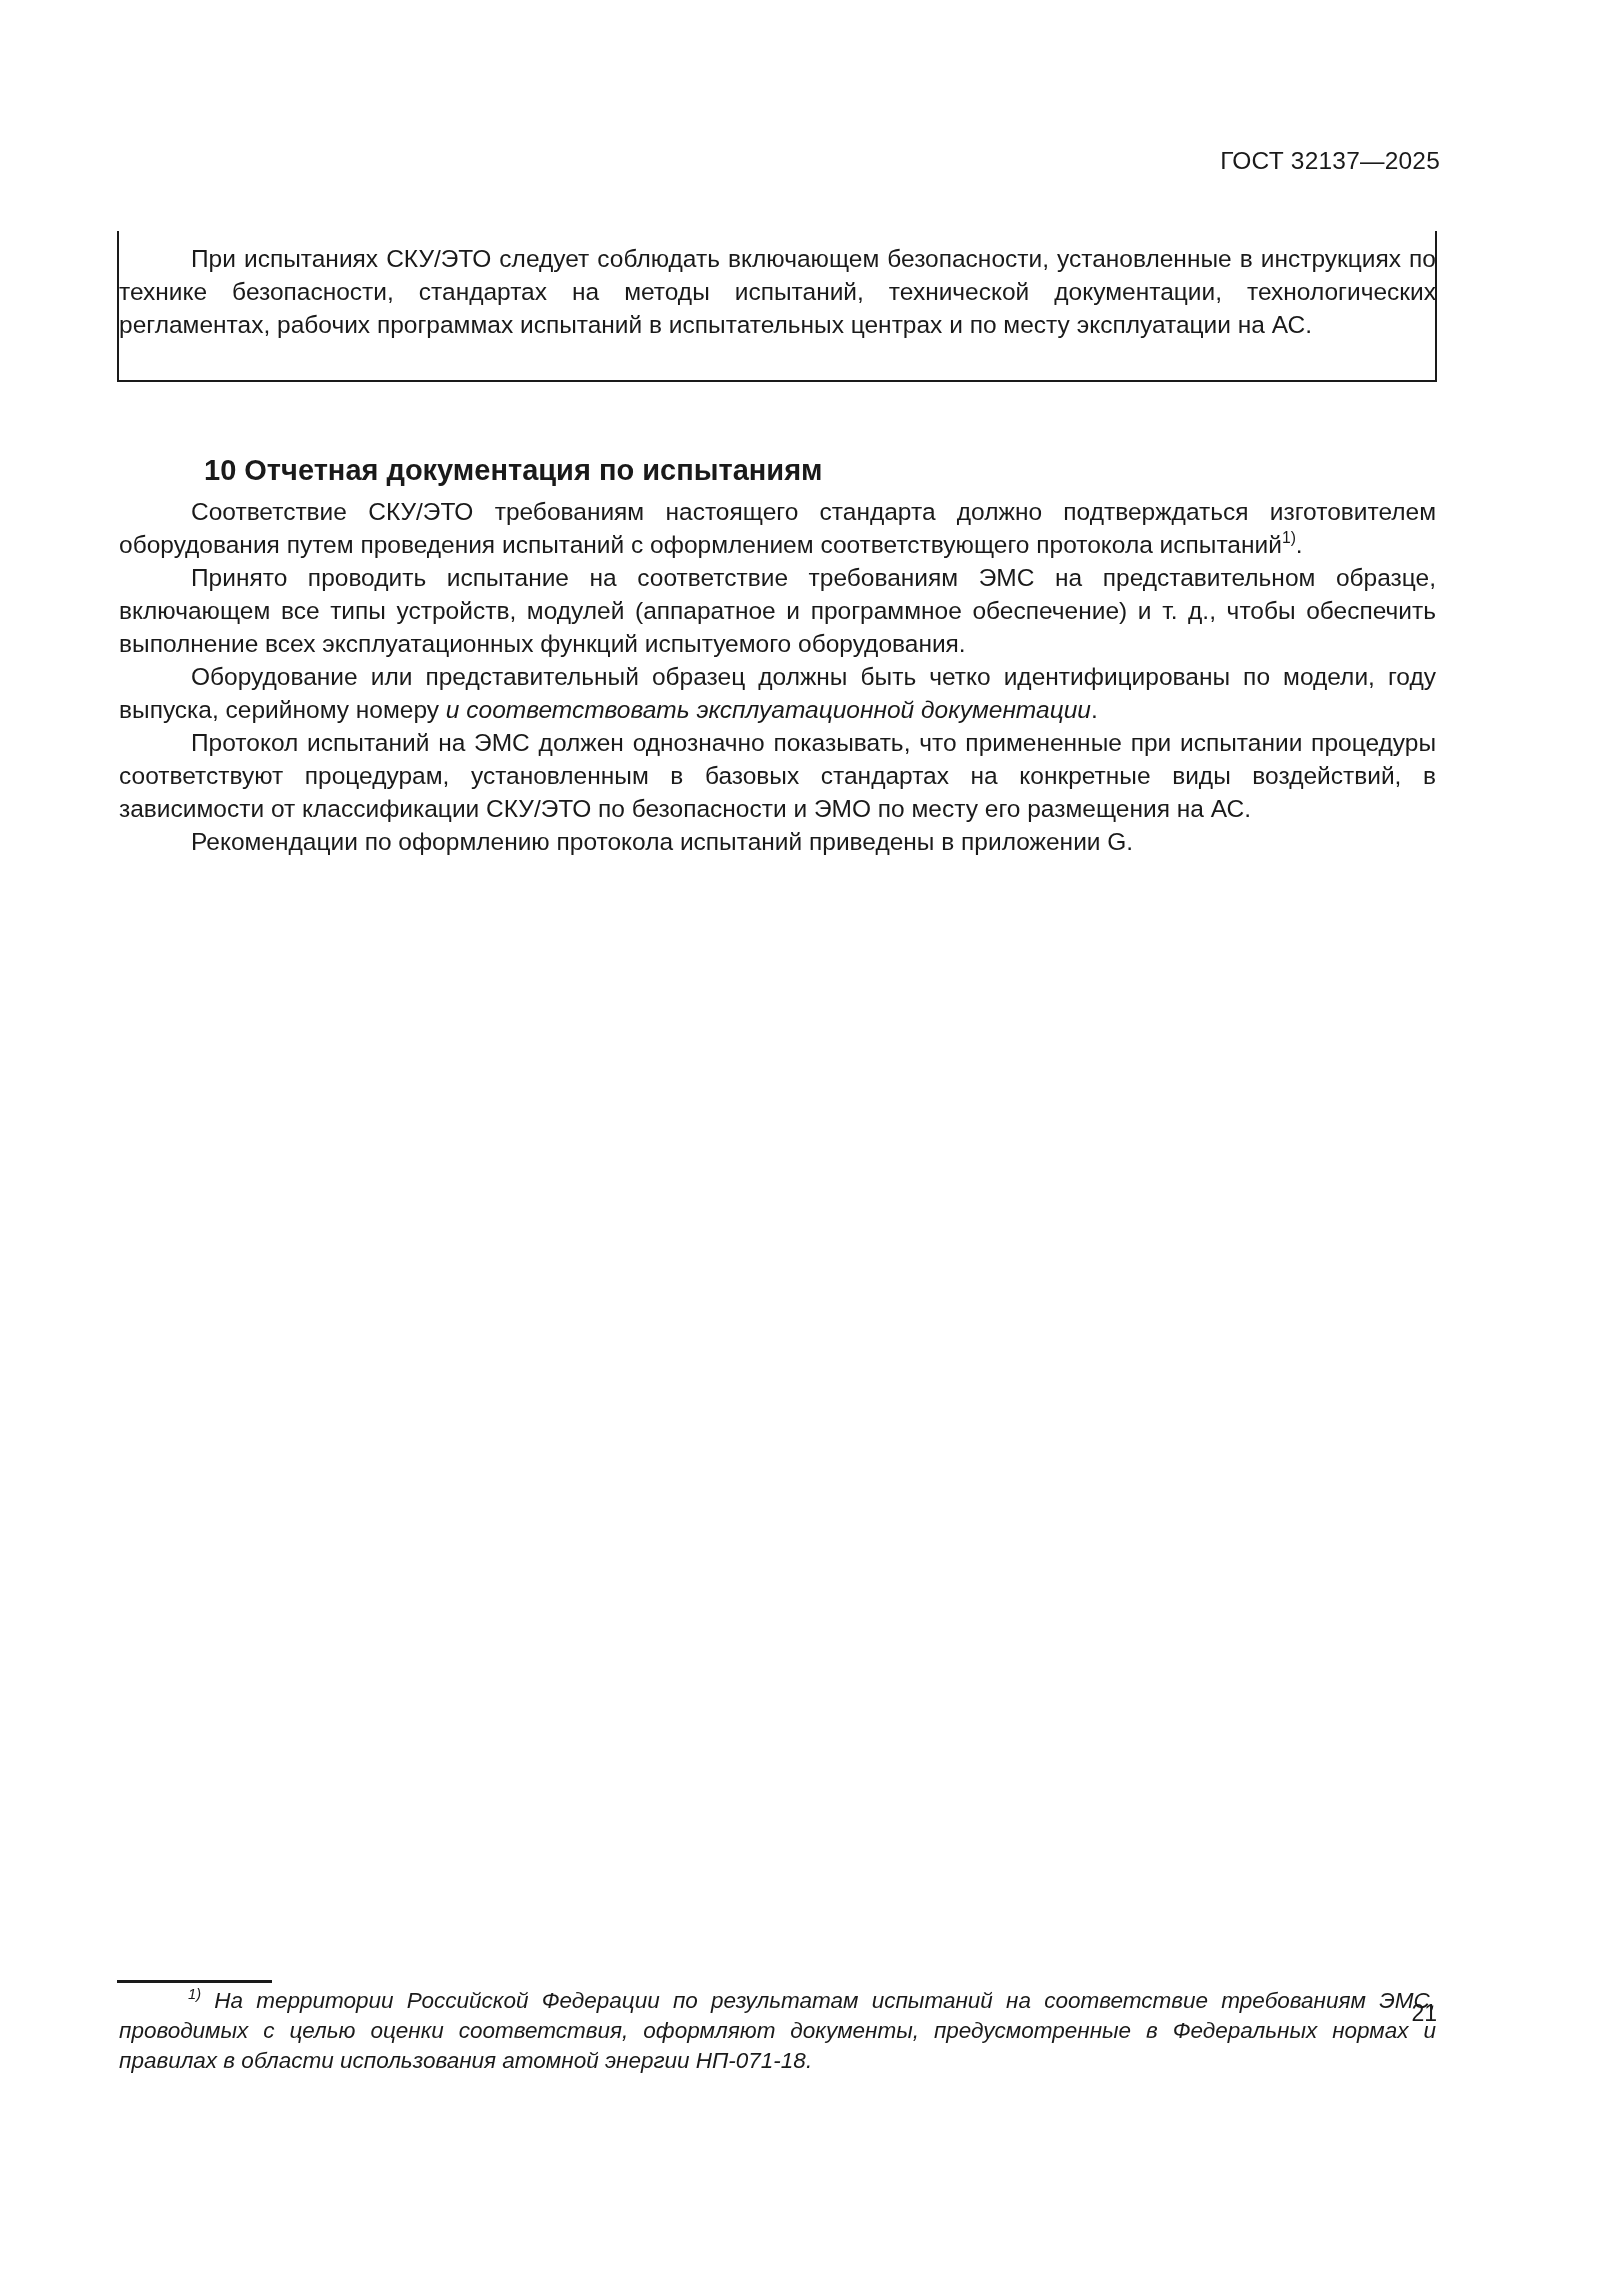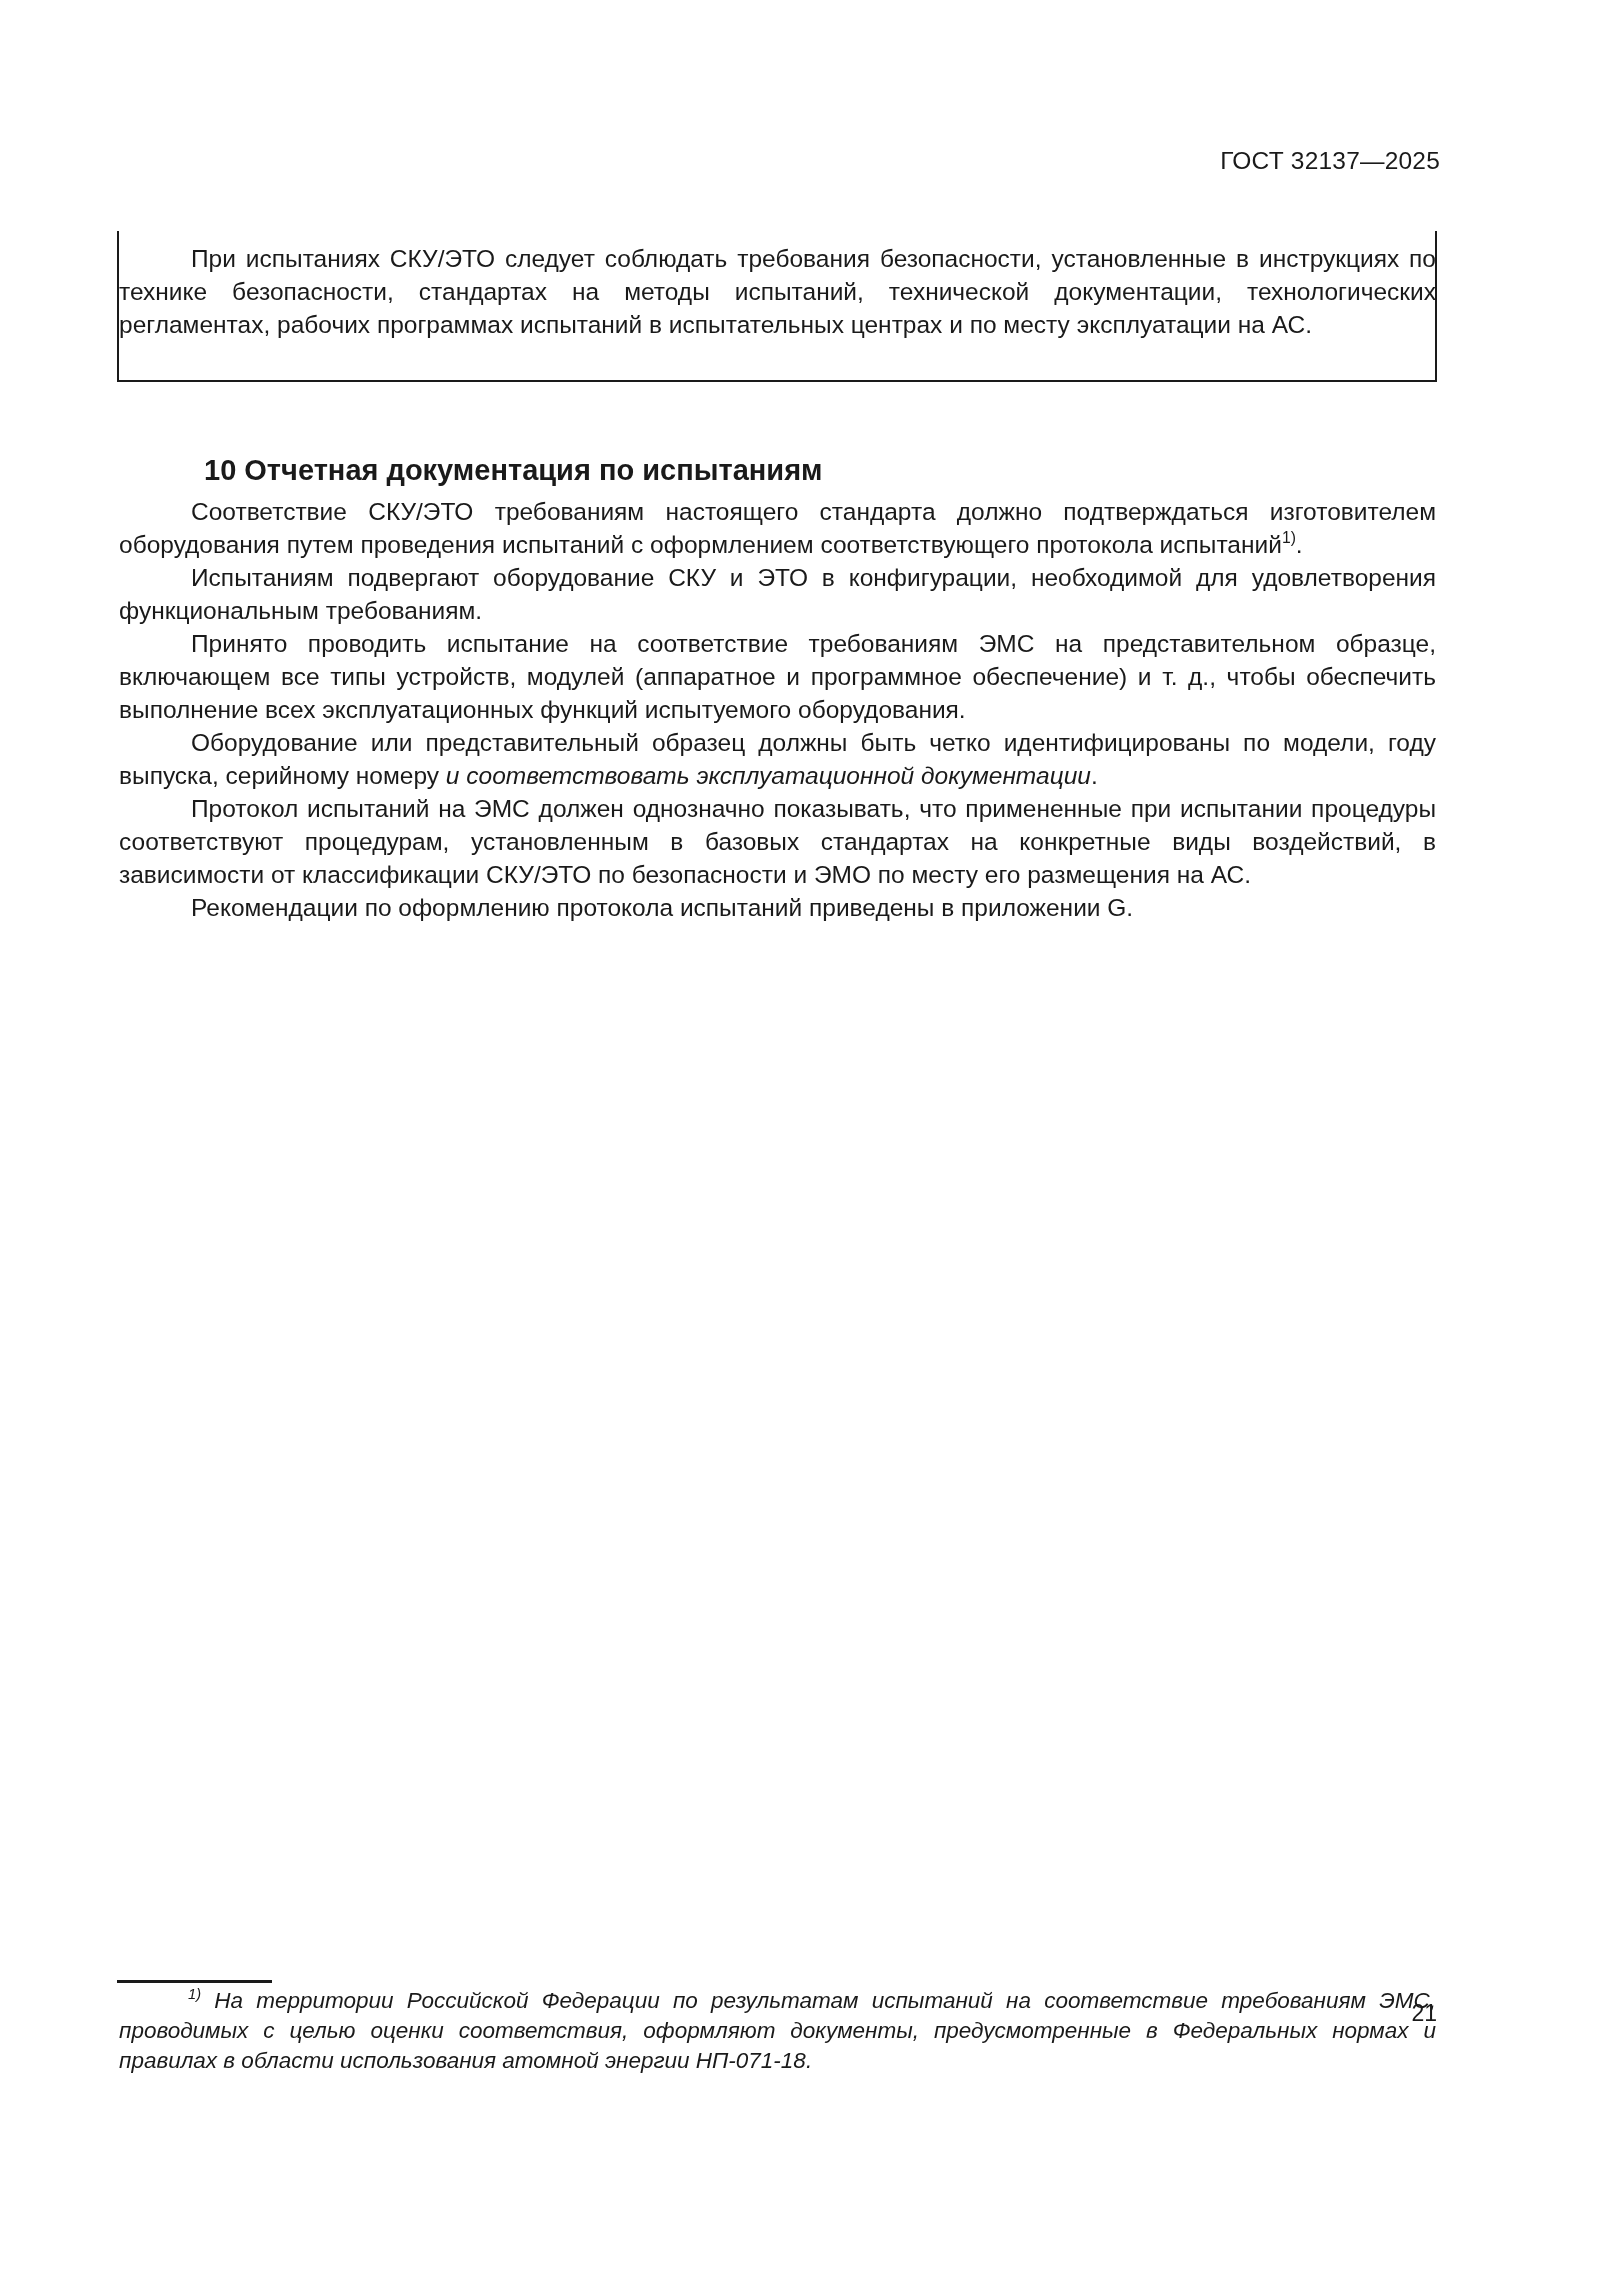--- a/index.html
+++ b/index.html
@@ -20,28 +20,27 @@
   .footnote sup { font-size: 14.7px; vertical-align: 8.8px; }
   .page-num { position: absolute; top: 2000px; right: 184px; font-size: 23px; }
 </style>
 </head>
 <body>
 
 <div class="header">ГОСТ 32137—2025</div>
 
 <div class="box"></div>
 <div class="box-text">
-  <p class="para indent">При испытаниях СКУ/ЭТО следует соблюдать требования безопасности, установленные в инструкциях по технике безопасности, стандартах на методы испытаний, технической документации, технологических регламентах, рабочих программах испытаний в испытательных центрах и по месту эксплуатации на АС.</p>
+  <p class="para indent">При испытаниях СКУ/ЭТО следует соблюдать включающем безопасности, установленные в инструкциях по технике безопасности, стандартах на методы испытаний, технической документации, технологических регламентах, рабочих программах испытаний в испытательных центрах и по месту эксплуатации на АС.</p>
 </div>
 
 <h2 class="h2">10 Отчетная документация по испытаниям</h2>
 
 <div class="body-text">
   <p class="para indent"><span>Соответствие СКУ/ЭТО требованиям настоящего стандарта должно подтверждаться изготовителем оборудования путем проведения испытаний с оформлением соответствующего протокола испытаний</span><sup>1)</sup><span>.</span></p>
-  <p class="para indent">Испытаниям подвергают оборудование СКУ и ЭТО в конфигурации, необходимой для удовлетворения функциональным требованиям.</p>
   <p class="para indent">Принято проводить испытание на соответствие требованиям ЭМС на представительном образце, включающем все типы устройств, модулей (аппаратное и программное обеспечение) и т. д., чтобы обеспечить выполнение всех эксплуатационных функций испытуемого оборудования.</p>
   <p class="para indent"><span>Оборудование или представительный образец должны быть четко идентифицированы по модели, году выпуска, серийному номеру </span><em>и соответствовать эксплуатационной документации</em><span>.</span></p>
   <p class="para indent">Протокол испытаний на ЭМС должен однозначно показывать, что примененные при испытании процедуры соответствуют процедурам, установленным в базовых стандартах на конкретные виды воздействий, в зависимости от классификации СКУ/ЭТО по безопасности и ЭМО по месту его размещения на АС.</p>
   <p class="para indent">Рекомендации по оформлению протокола испытаний приведены в приложении G.</p>
 </div>
 
 <div class="footnote-rule"></div>
 <div class="footnote"><sup>1)</sup><span> На территории Российской Федерации по результатам испытаний на соответствие требованиям ЭМС, проводимых с целью оценки соответствия, оформляют документы, предусмотренные в Федеральных нормах и правилах в области использования атомной энергии НП-071-18.</span></div>
 
 <div class="page-num">21</div>

